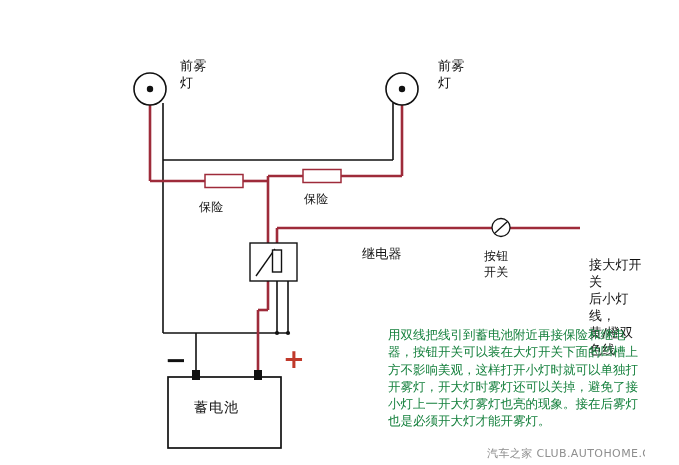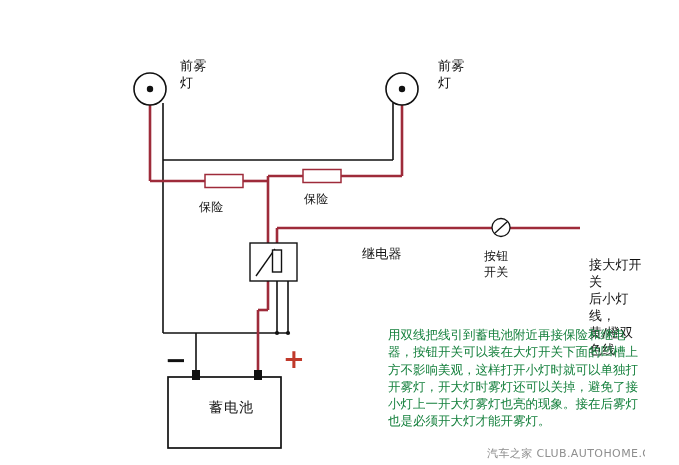--- a/index.html
+++ b/index.html
@@ -67,21 +67,20 @@
     font-size: 26px;
     line-height: 26px;
     color: #111111;
     font-weight: 700;
   }
   .batlabel {
     position: absolute;
     font-size: 14px;
     color: #111111;
     letter-spacing: 1px;
-    margin-left: 15px;
   }
 </style>
 </head>
 <body>
 
 <div id="canvas">
 
   <svg class="diagram" viewBox="0 0 679 465">
 
     <g stroke="#111111" stroke-width="1.6" fill="none" stroke-linecap="butt">

